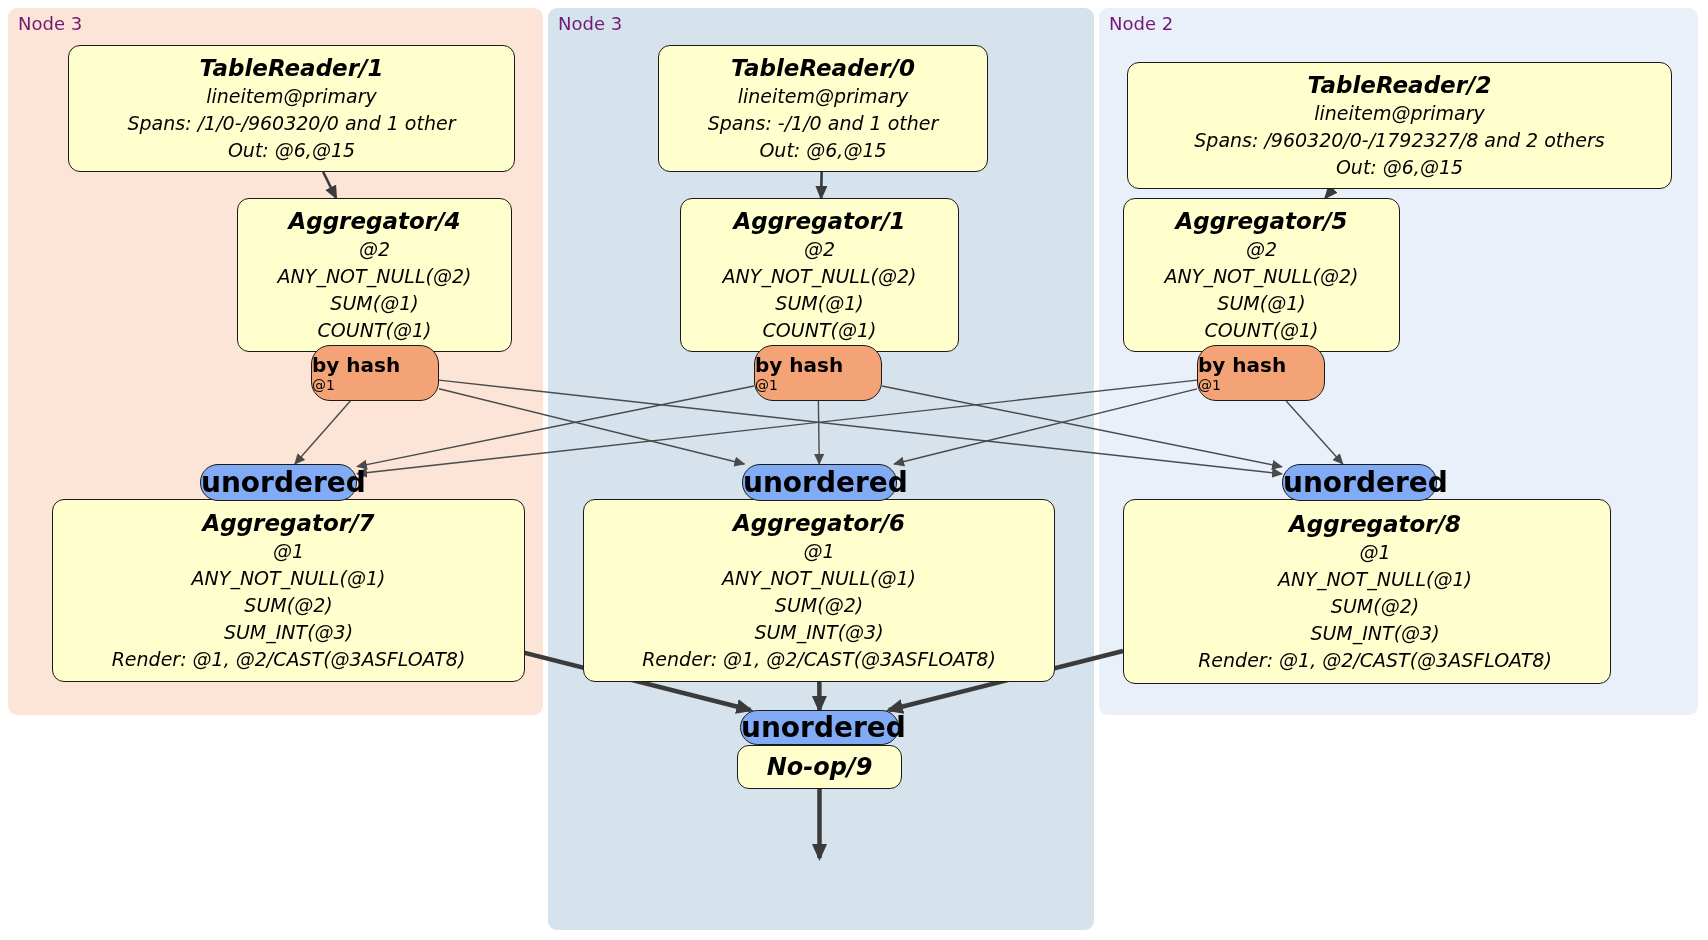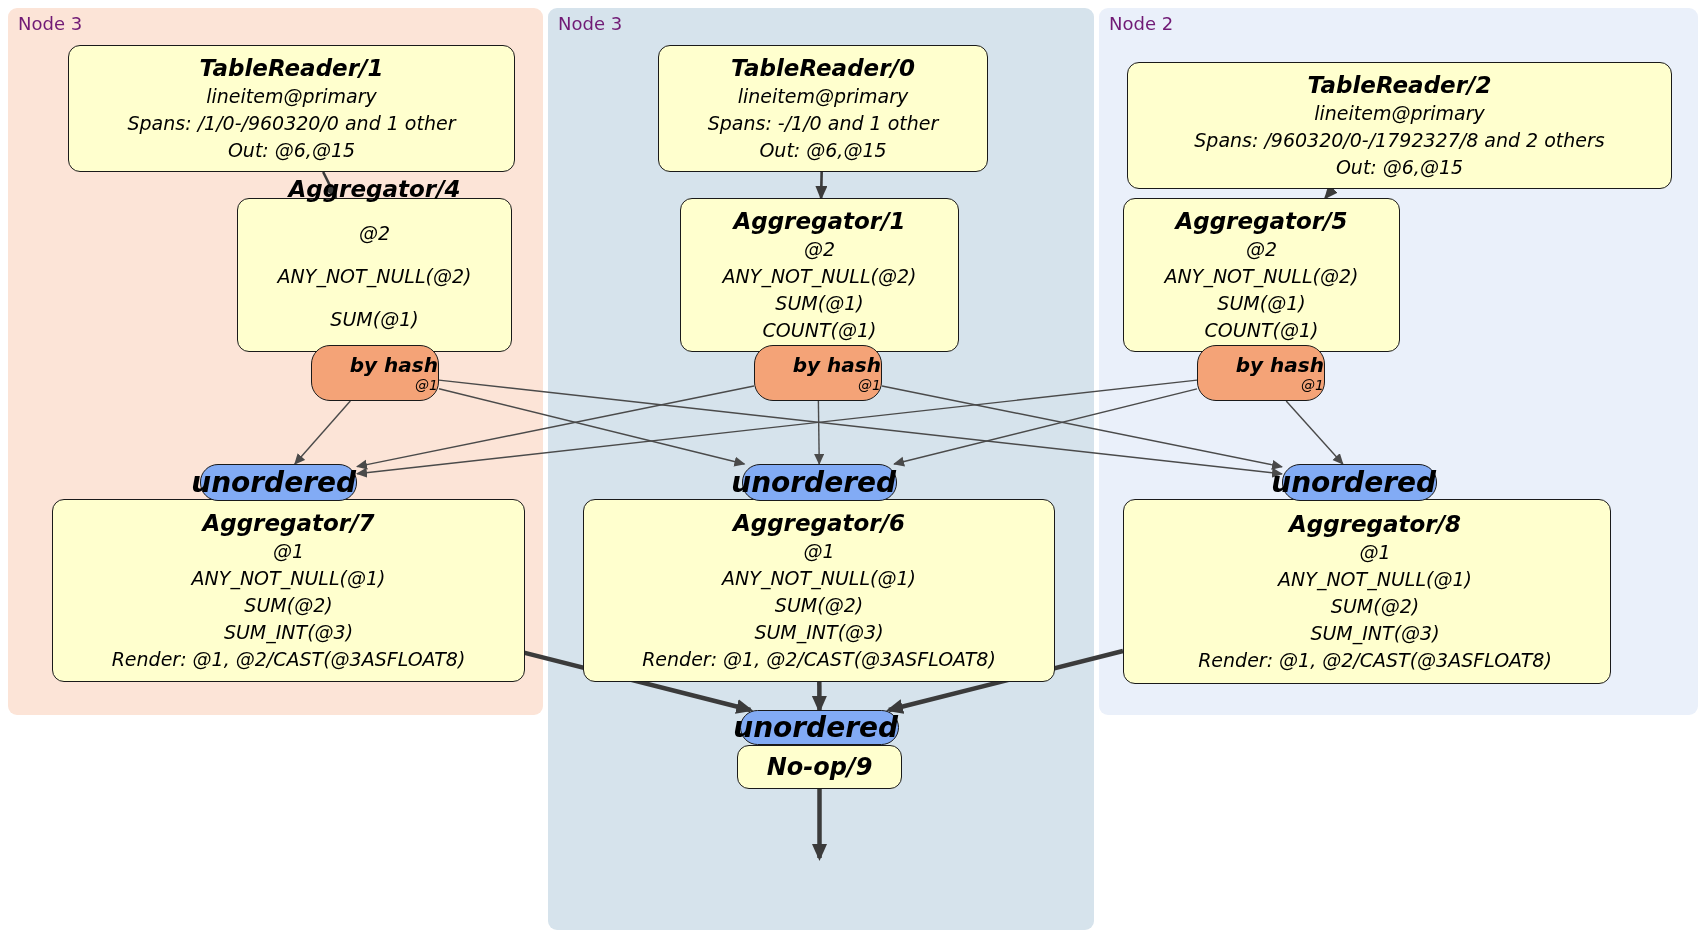--- a/index.html
+++ b/index.html
@@ -19,22 +19,22 @@
 
   .procbox{position:absolute;z-index:2;background:var(--box-bg,#ffffce);
     border:1.6px solid #1a1a1a;border-radius:12px;
     display:flex;flex-direction:column;align-items:center;justify-content:center;
     text-align:right;line-height:27px;font-size:19px;font-style:italic;}
   .procbox .title{font-weight:bold;font-size:23px;line-height:30px;}
   .smallbox{justify-content:center;}
   .smallbox .title{font-size:24px;}
 
   .pill{position:absolute;z-index:3;border:1.7px solid #1a1a1a;
-    display:flex;flex-direction:column;align-items:flex-end;justify-content:center;
-    text-align:center;font-style:italic;}
+    display:flex;flex-direction:column;align-items:flex-start;justify-content:center;
+    text-align:center;}
   .pill-hash{background:var(--router-bg,#f4a377);border-radius:19px;}
   .pill-hash .plabel{font-weight:bold;font-size:20px;line-height:24px;}
   .pill-hash .pdetail{font-size:14px;line-height:17px;}
   .pill-sync{background:var(--sync-bg,#82abf5);border-radius:18px;}
   .pill-sync .plabel{font-weight:bold;font-size:28px;line-height:22px;}
 </style>
 </head>
 <body>
 
 <div id="canvas">
@@ -91,21 +91,21 @@
     <div>Spans: -/1/0 and 1 other</div>
     <div>Out: @6,@15</div>
   </div>
   <div class="procbox" style="left:1127px;top:45px;width:543px;height:125px;margin-top:17px;">
     <div class="title">TableReader/2</div>
     <div>lineitem@primary</div>
     <div>Spans: /960320/0-/1792327/8 and 2 others</div>
     <div>Out: @6,@15</div>
   </div>
 
-  <div class="procbox" style="left:237px;top:198px;width:273px;height:152px;gap:16px;">
+  <div class="procbox" style="left:237px;top:198px;width:273px;height:152px;">
     <div class="title">Aggregator/4</div>
     <div>@2</div>
     <div>ANY_NOT_NULL(@2)</div>
     <div>SUM(@1)</div>
     <div>COUNT(@1)</div>
   </div>
   <div class="procbox" style="left:680px;top:198px;width:277px;height:152px;">
     <div class="title">Aggregator/1</div>
     <div>@2</div>
     <div>ANY_NOT_NULL(@2)</div>

